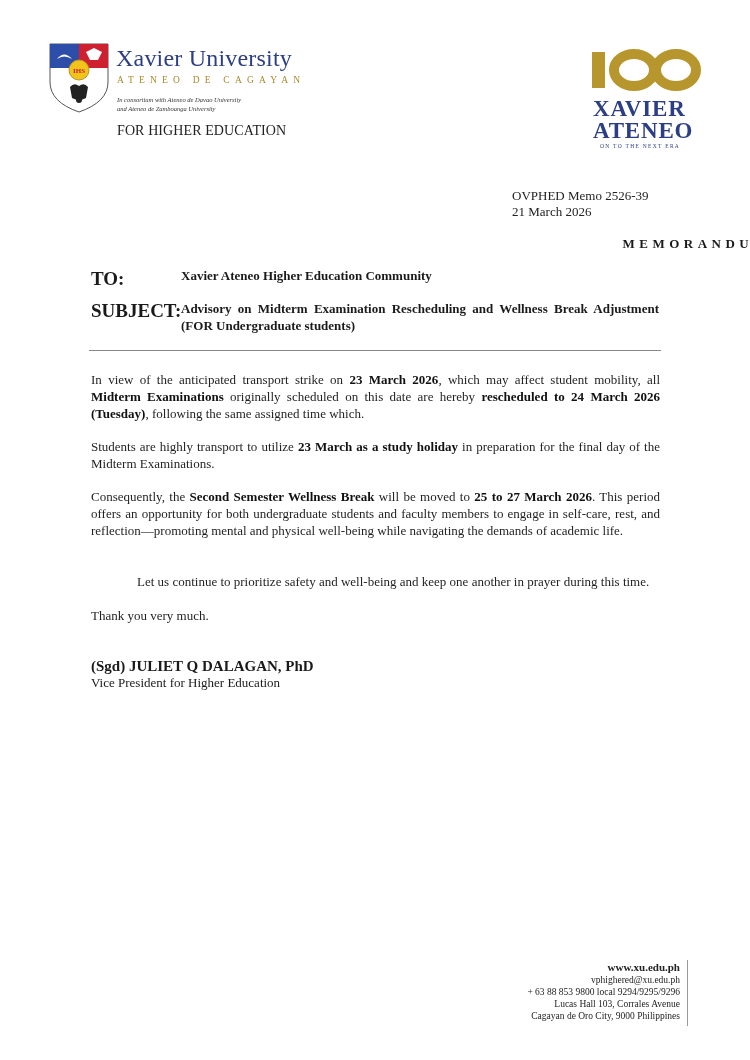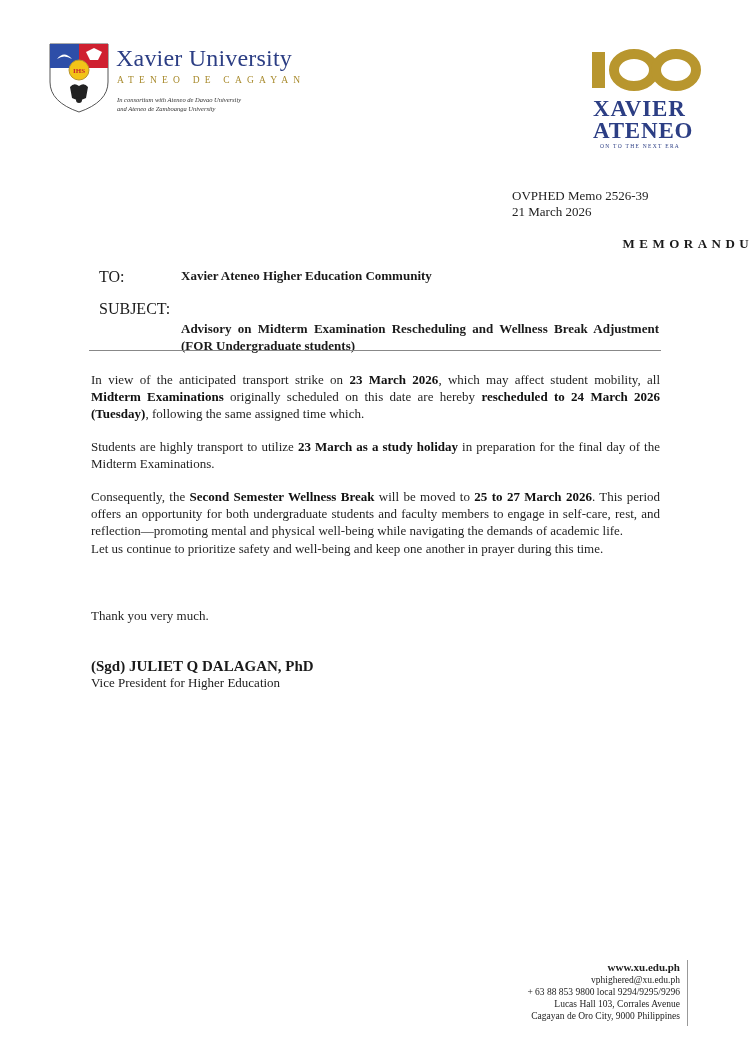--- a/index.html
+++ b/index.html
@@ -19,34 +19,34 @@
   #cent-svg { display: block; width: 112px; height: 44px; }
   #cent-xavier { font-size: 23px; color: #2c3e84; font-weight: bold; letter-spacing: 0.8px; line-height: 22px; margin-top: 6px; text-align: left; padding-left: 3px; }
   #cent-ateneo { font-size: 23px; color: #2c3e84; font-weight: bold; letter-spacing: 0.8px; line-height: 22px; text-align: left; padding-left: 3px; }
   #cent-tag { font-size: 5.5px; color: #2c3e84; letter-spacing: 1.3px; text-align: left; padding-left: 10px; margin-top: 1px; }
 
   
   #memo-ref { left: 512px; top: 188px; font-size: 13px; line-height: 16px; color: #222; }
 
   #memo-title { left: 0; width: 750px; top: 236px; text-align: right; font-size: 13px; font-weight: bold; letter-spacing: 4.5px; padding-left: 20px; }
 
-  .field-label { font-size: 16px; font-weight: normal; margin-left: 8px; }
+  .field-label { font-size: 19px; font-weight: bold; }
   .field-value { font-size: 13px; font-weight: bold; }
   #to-label { left: 91px; top: 268px; }
   #to-value { left: 181px; top: 268px; }
   #subject-label { left: 91px; top: 300px; }
-  #subject-value { left: 181px; top: 300px; width: 478px; text-align: justify; text-align-last: left; line-height: 17px; margin-top: 20px; }
+  #subject-value { left: 181px; top: 300px; width: 478px; text-align: justify; text-align-last: left; line-height: 17px; }
 
   #divider { left: 89px; top: 350px; width: 572px; height: 1px; background: #888; }
 
   .para { left: 91px; width: 569px; font-size: 13px; line-height: 17px; text-align: justify; color: #1f1f1f; }
   #p1 { top: 371px; }
   #p2 { top: 438px; }
   #p3 { top: 488px; }
-  #p4 { top: 540px; }
+  #p4 { top: 573px; margin-left: 46px; }
   #p5 { top: 607px; }
   .para b { color: #111; }
 
   #sig-name { left: 91px; top: 658px; font-size: 15px; font-weight: bold; }
   #sig-title { left: 91px; top: 675px; font-size: 13px; }
 
   
   #footer { right: 70px; top: 960px; text-align: right; font-size: 9.5px; line-height: 12px; color: #222; }
   #footer .web { font-size: 11px; font-weight: bold; line-height: 14px; }
   #footer-rule { left: 687px; top: 960px; width: 1px; height: 66px; background: #999; }
@@ -68,20 +68,21 @@
   </svg>
 </div>
 
 <div id="xu-name" class="abs">Xavier University</div>
 <div id="xu-sub" class="abs">ATENEO DE CAGAYAN</div>
 <div id="consortium" class="abs">
   <div>In consortium with Ateneo de Davao University</div>
   <div>and Ateneo de Zamboanga University</div>
 </div>
 <div id="office" class="abs">
+  <div>FOR HIGHER EDUCATION</div>
 </div>
 
 <div id="centennial" class="abs">
   <svg id="cent-svg" viewBox="0 0 112 44">
     <rect x="2" y="4" width="13" height="36" fill="#b8962e"></rect>
     <path d="M2 4 H15 V10 H2 Z" fill="#b8962e"></path>
     <ellipse cx="44" cy="22" rx="20" ry="16" fill="none" stroke="#b8962e" stroke-width="10"></ellipse>
     <ellipse cx="86" cy="22" rx="20" ry="16" fill="none" stroke="#b8962e" stroke-width="10"></ellipse>
   </svg>
   <div id="cent-xavier">XAVIER</div>

